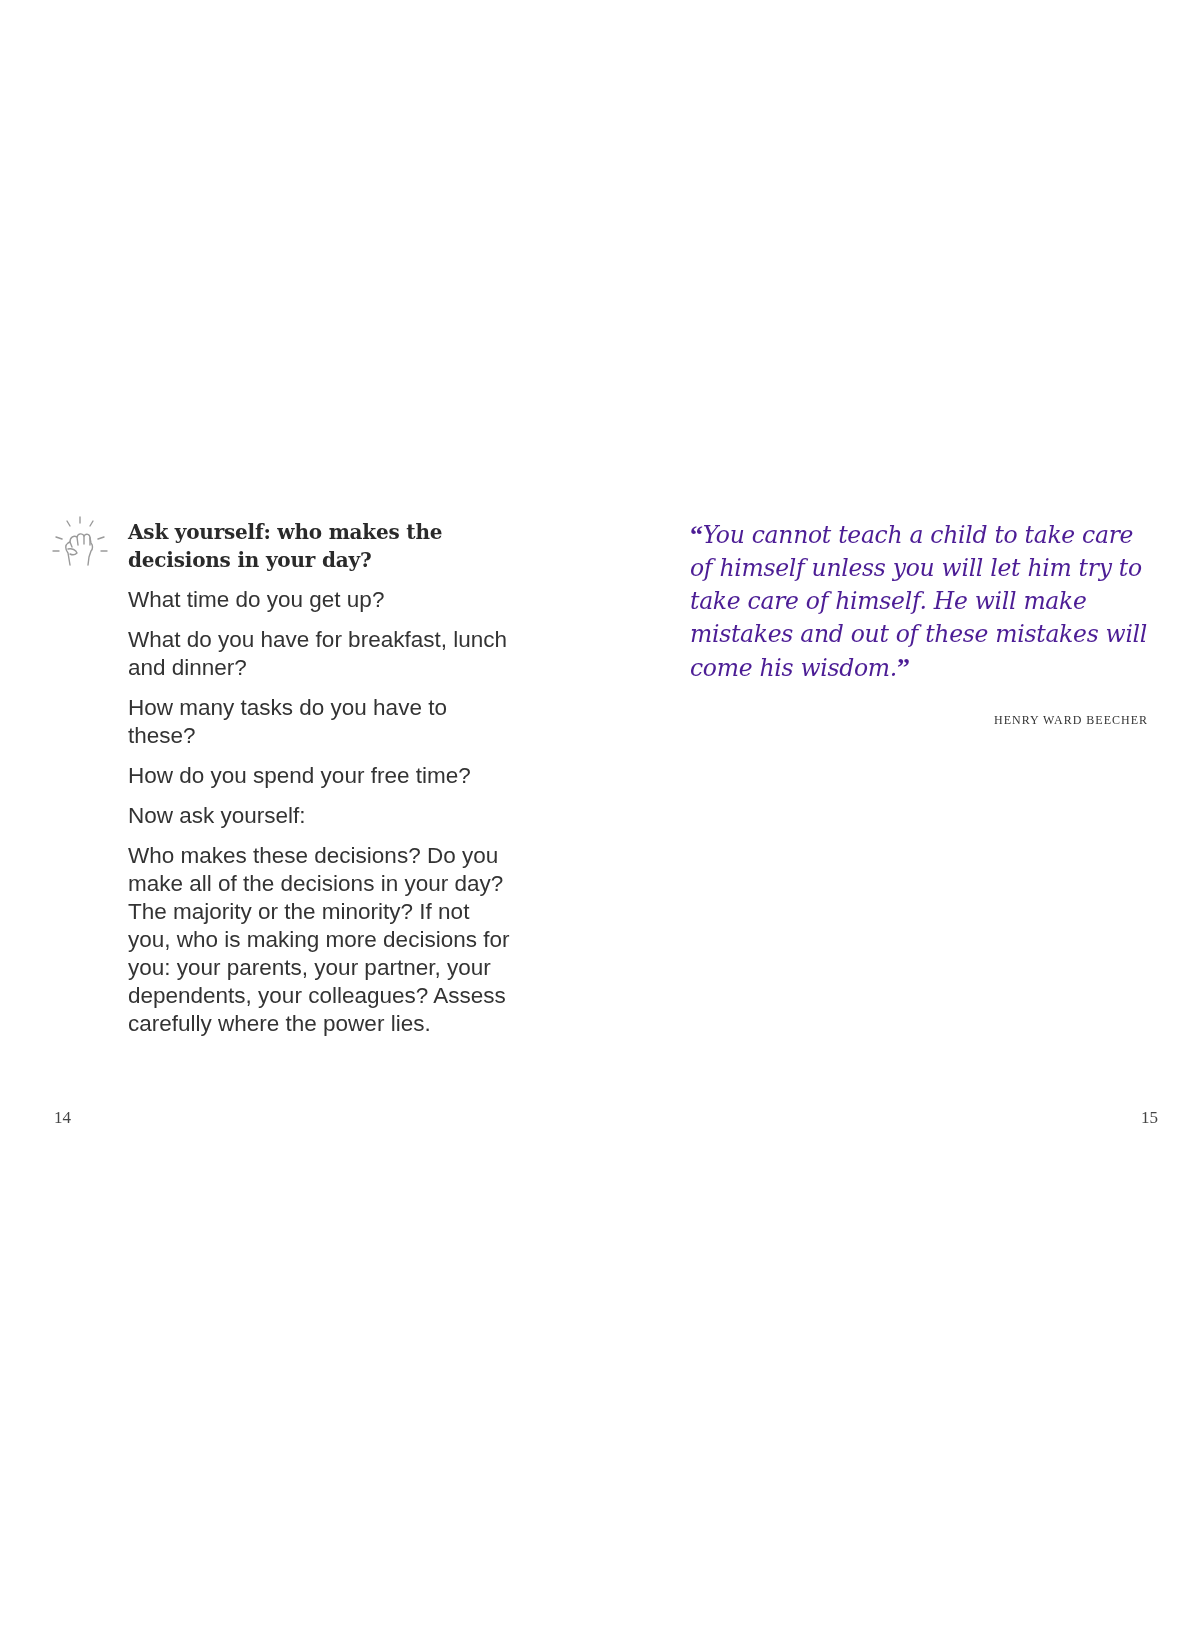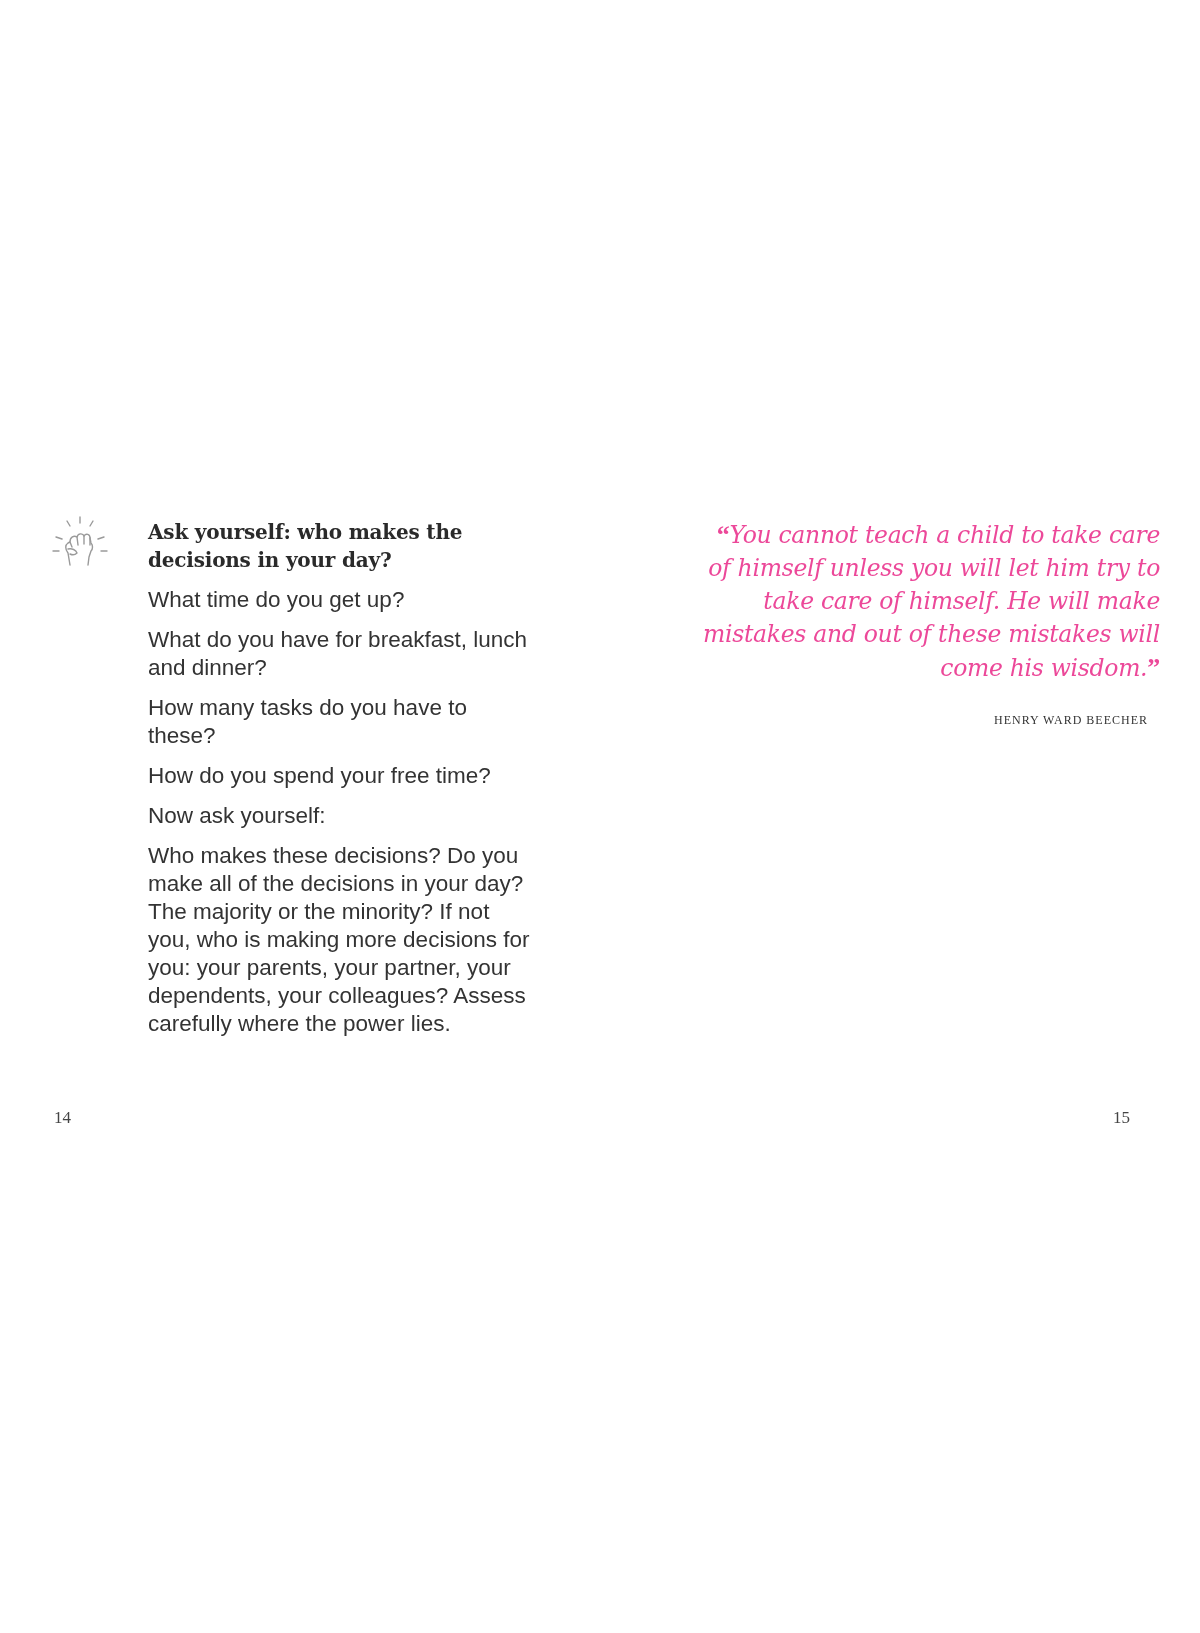--- a/index.html
+++ b/index.html
@@ -2,34 +2,34 @@
 <html><head>
   <meta charset="utf-8">
   <style>
     html, body { margin: 0; padding: 0; background: #ffffff; }
     body { width: 1200px; height: 1633px; position: relative; overflow: hidden;
            font-family: "DejaVu Serif", "Liberation Serif", serif; color: #2a2a2a; }
     .page { position: absolute; top: 0; height: 1633px; width: 600px; }
     .page-left { left: 0; }
     .page-right { left: 600px; }
     .icon { position: absolute; left: 50px; top: 515px; width: 60px; height: 56px; }
-    .left-col { position: absolute; left: 128px; top: 518px; width: 390px; margin-left: 20px; }
+    .left-col { position: absolute; left: 128px; top: 518px; width: 390px; }
     .heading { font-family: "DejaVu Serif", serif; font-weight: bold; font-size: 20px; line-height: 28px;
                color: #2a2a2a; margin: 0 0 12px 0; letter-spacing: -0.2px; }
     .para { font-family: Liberation Sans, sans-serif; font-size: 22.5px; line-height: 28px;
             color: #333; margin: 0 0 12px 0; font-weight: 300; }
     .quote { position: absolute; left: 690px; top: 518px; width: 470px;
              font-family: "DejaVu Serif", serif; font-style: italic; font-size: 23.5px; line-height: 33px;
-             color: #ec4899; margin: 0; letter-spacing: -0.3px; text-align: right; }
+             color: #4c1d95; margin: 0; letter-spacing: -0.3px; }
     .qmark { font-family: "Liberation Serif", serif; font-style: normal; font-weight: bold; font-size: 26px; }
     .attribution { position: absolute; right: 52px; top: 713px;
                    font-family: "Liberation Serif", serif; font-size: 12px; letter-spacing: 1px; color: #333; }
     .page-num { position: absolute; top: 1108px; font-family: "Liberation Serif", serif; font-size: 17px; color: #444; }
     .num-left { left: 54px; }
-    .num-right { right: 70px; }
+    .num-right { right: 42px; }
   </style>
 </head>
 <body>
 
 <div class="page page-left"></div>
 <div class="page page-right"></div>
 
 <svg class="icon" viewBox="0 0 60 56" fill="none" stroke="#9a9a9a" stroke-width="1.4" stroke-linecap="round" stroke-linejoin="round">
   <line x1="30" y1="2" x2="30" y2="8"></line>
   <line x1="17" y1="6" x2="20" y2="11"></line>

